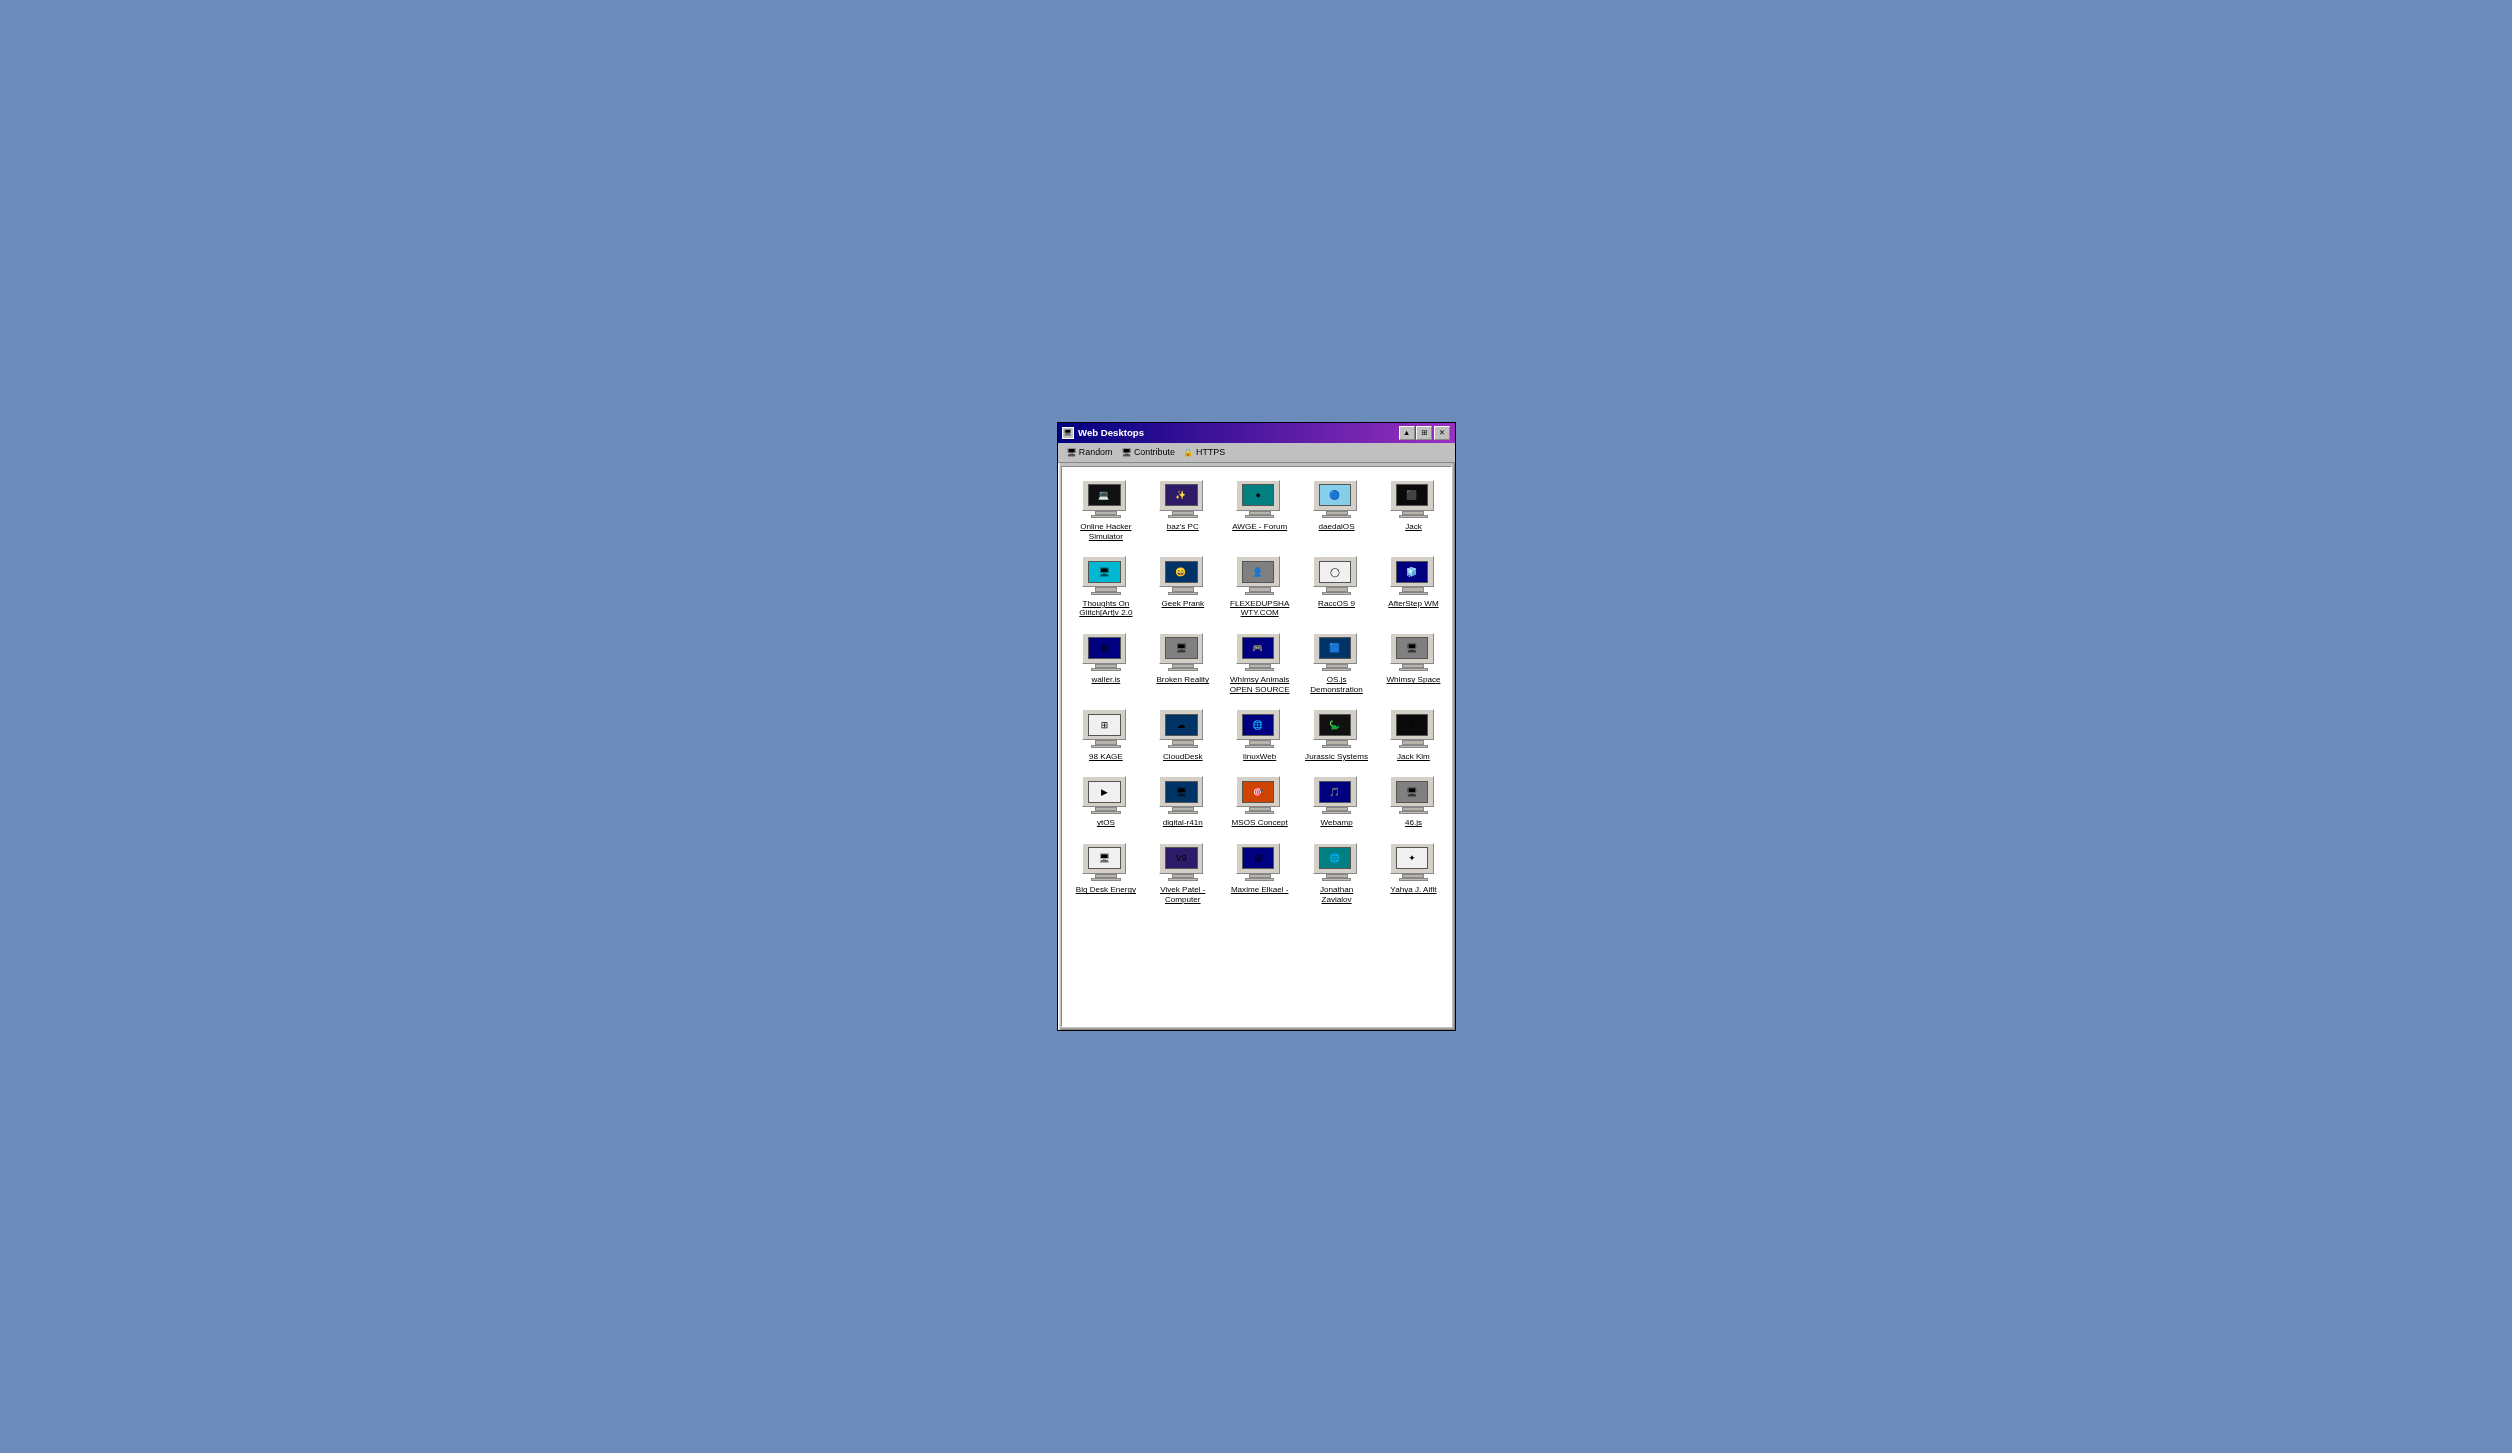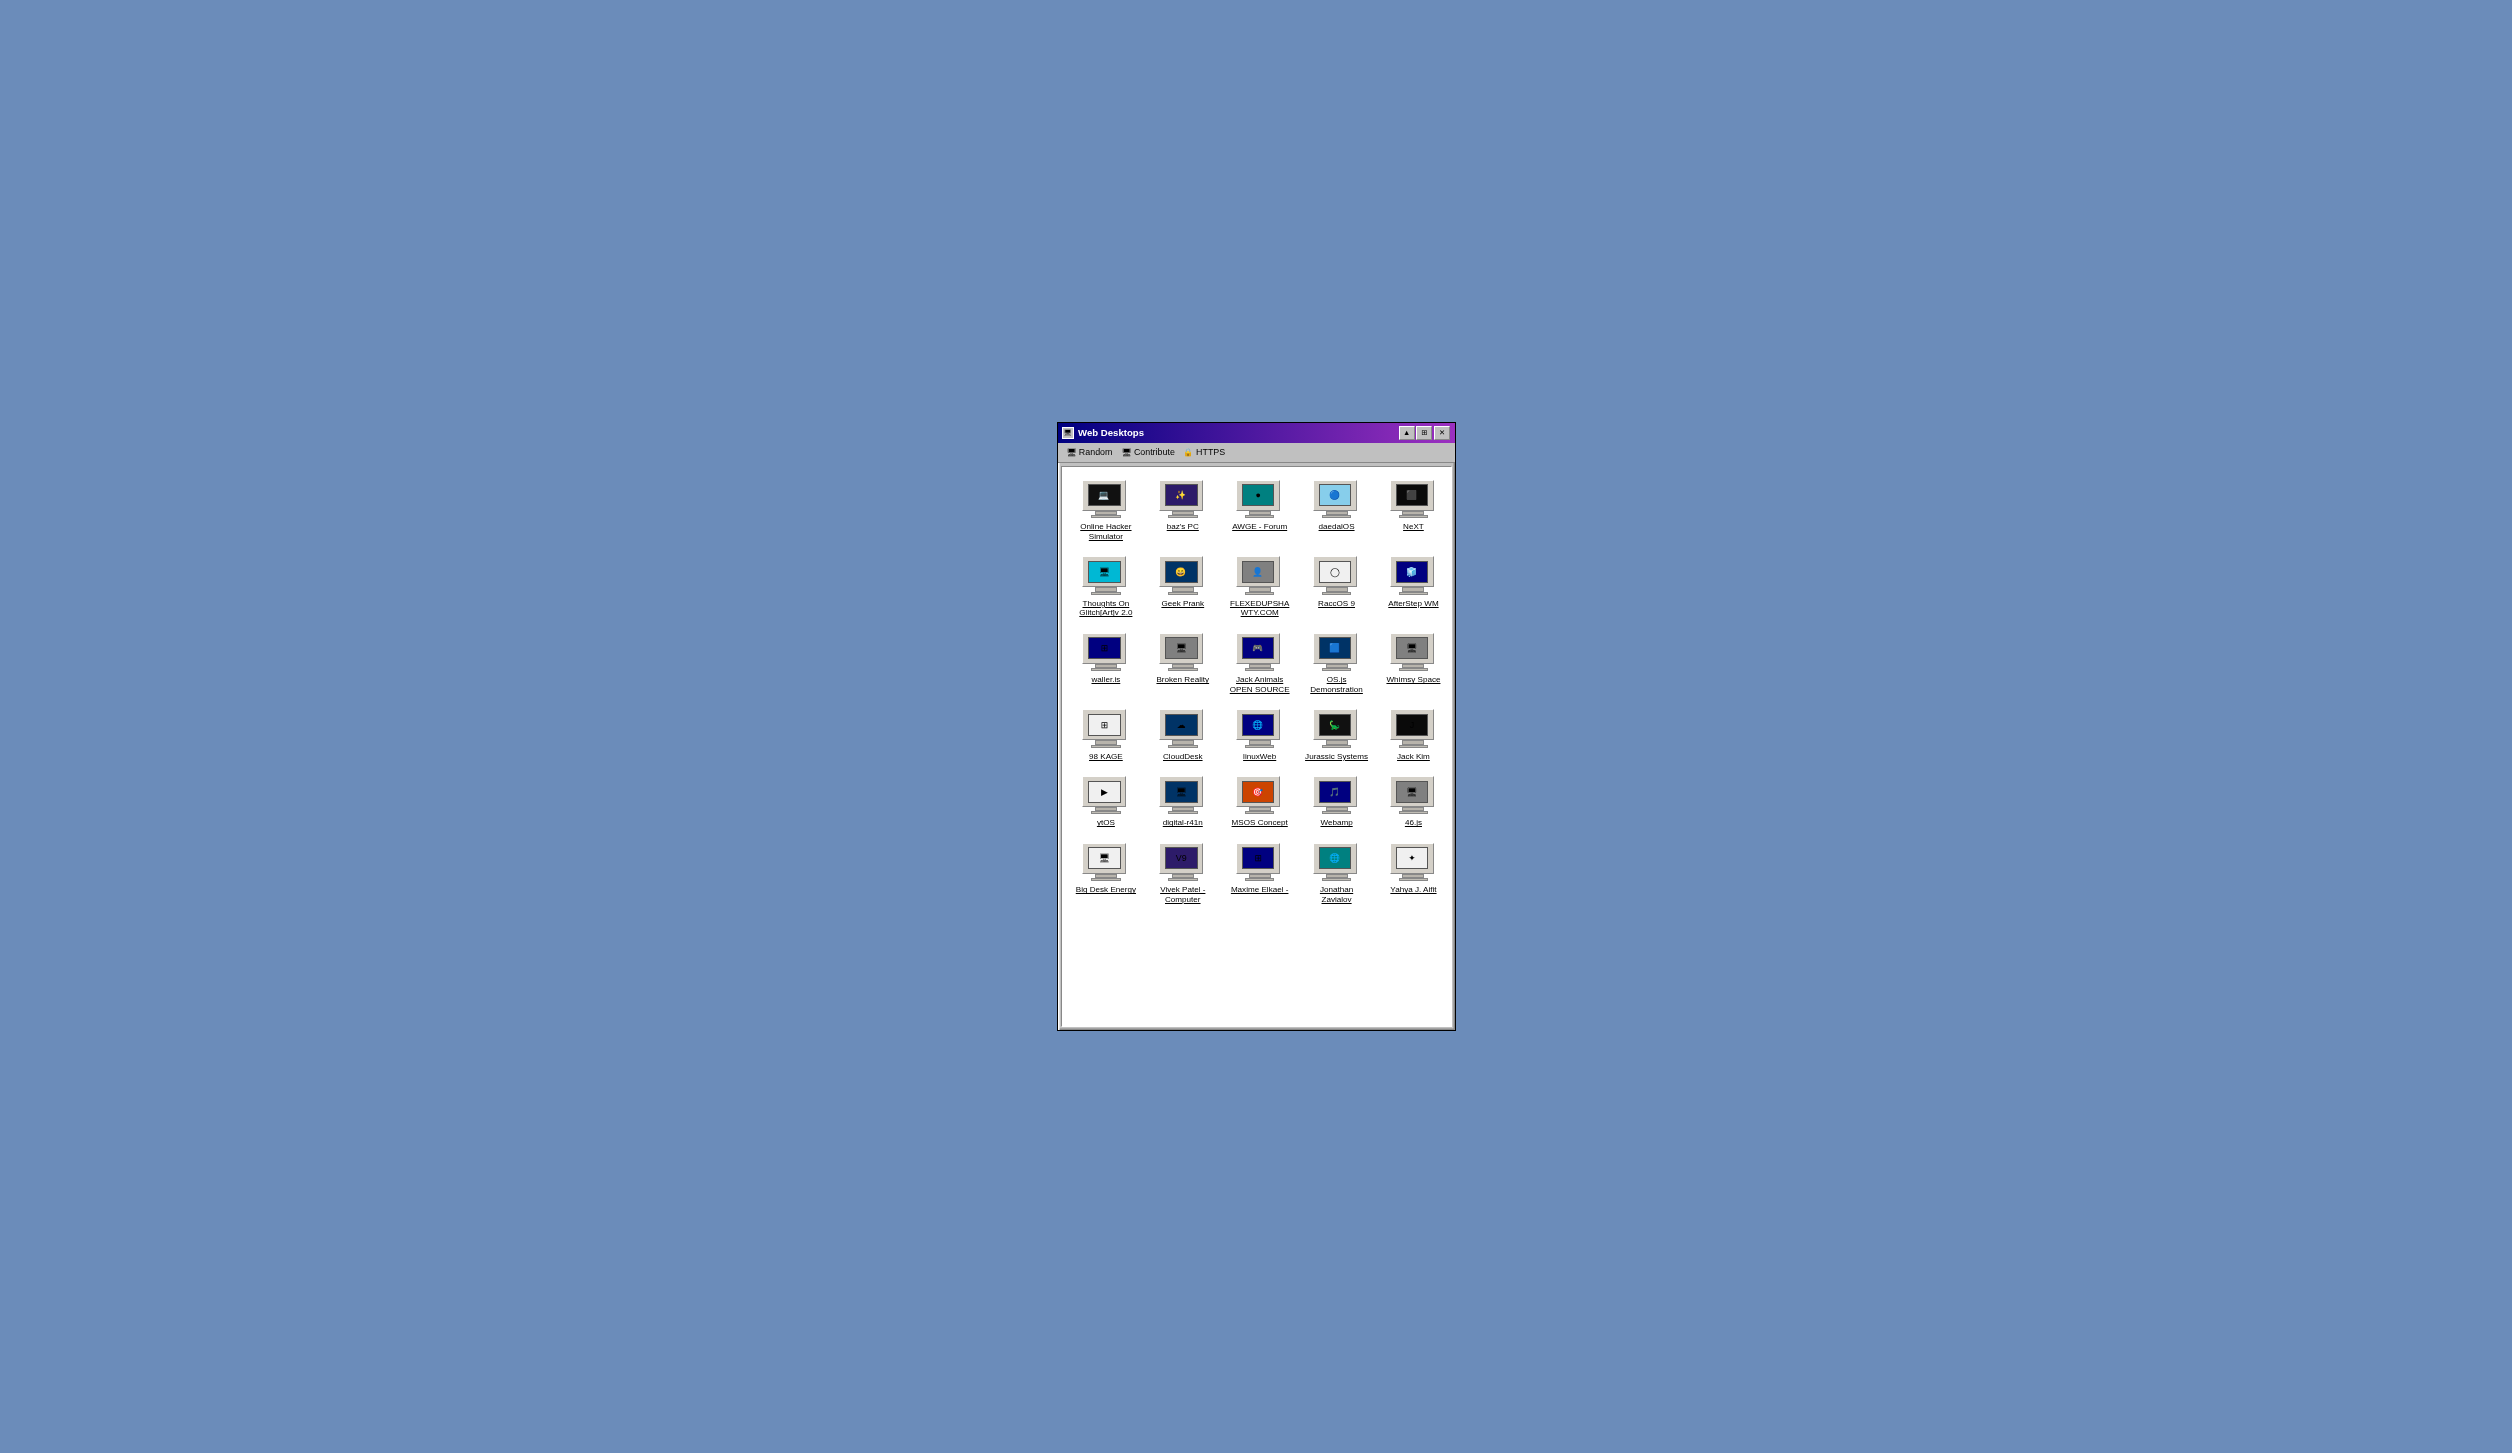--- a/index.html
+++ b/index.html
@@ -275,21 +275,21 @@
     <span class="item-label">daedalOS</span>
   </div>
         <div class="desktop-item">
     <div class="monitor-icon">
       <div class="monitor-body">
         <div class="monitor-screen screen-black" style="font-size:8.9px;">⬛</div>
       </div>
       <div class="monitor-base"></div>
       <div class="monitor-stand"></div>
     </div>
-    <span class="item-label">NeXT</span>
+    <span class="item-label">Jack</span>
   </div>
         <div class="desktop-item">
     <div class="monitor-icon">
       <div class="monitor-body">
         <div class="monitor-screen screen-cyan" style="font-size:8.9px;">🖥</div>
       </div>
       <div class="monitor-base"></div>
       <div class="monitor-stand"></div>
     </div>
     <span class="item-label">Thoughts On Glitch[Art]v 2.0</span>
@@ -355,21 +355,21 @@
     <span class="item-label">Broken Reality</span>
   </div>
         <div class="desktop-item">
     <div class="monitor-icon">
       <div class="monitor-body">
         <div class="monitor-screen screen-darkblue" style="font-size:8.9px;">🎮</div>
       </div>
       <div class="monitor-base"></div>
       <div class="monitor-stand"></div>
     </div>
-    <span class="item-label">Jack Animals OPEN SOURCE</span>
+    <span class="item-label">Whimsy Animals OPEN SOURCE</span>
   </div>
         <div class="desktop-item">
     <div class="monitor-icon">
       <div class="monitor-body">
         <div class="monitor-screen screen-blue" style="font-size:8.9px;">🟦</div>
       </div>
       <div class="monitor-base"></div>
       <div class="monitor-stand"></div>
     </div>
     <span class="item-label">OS.js Demonstration</span>

